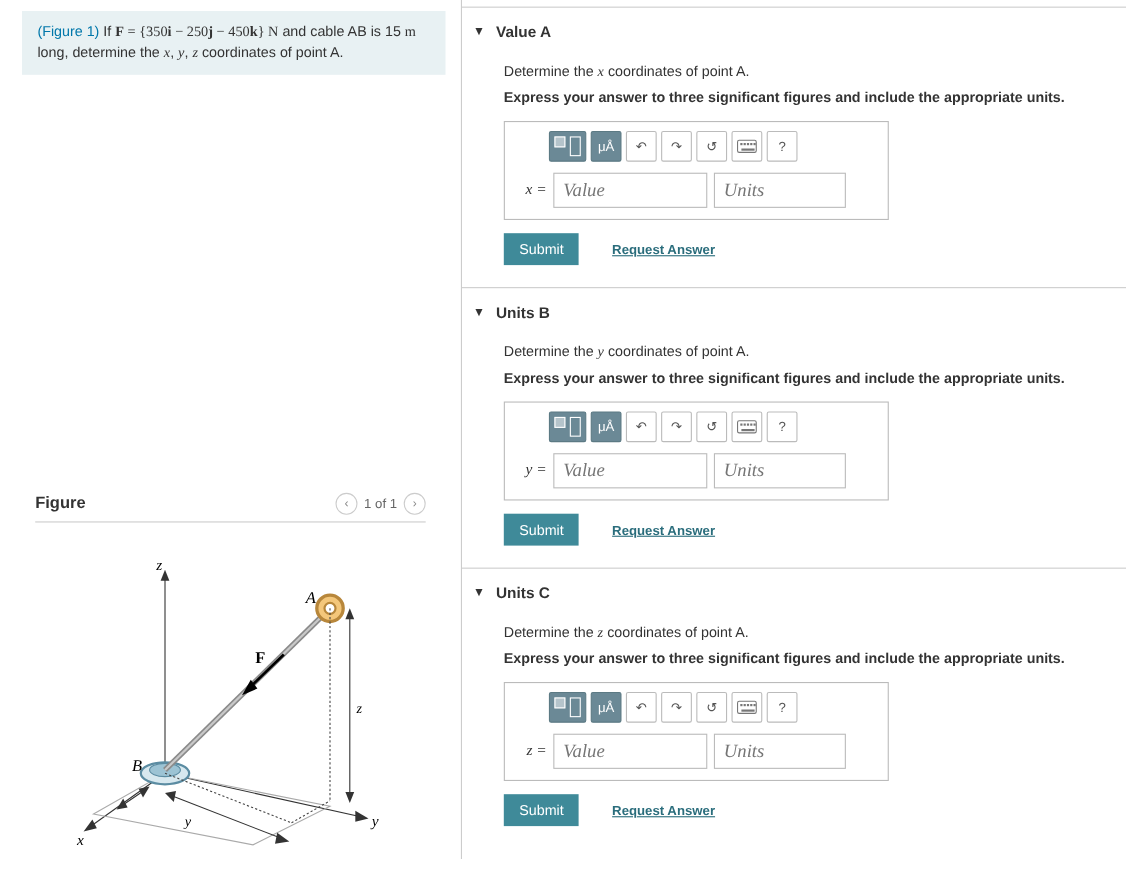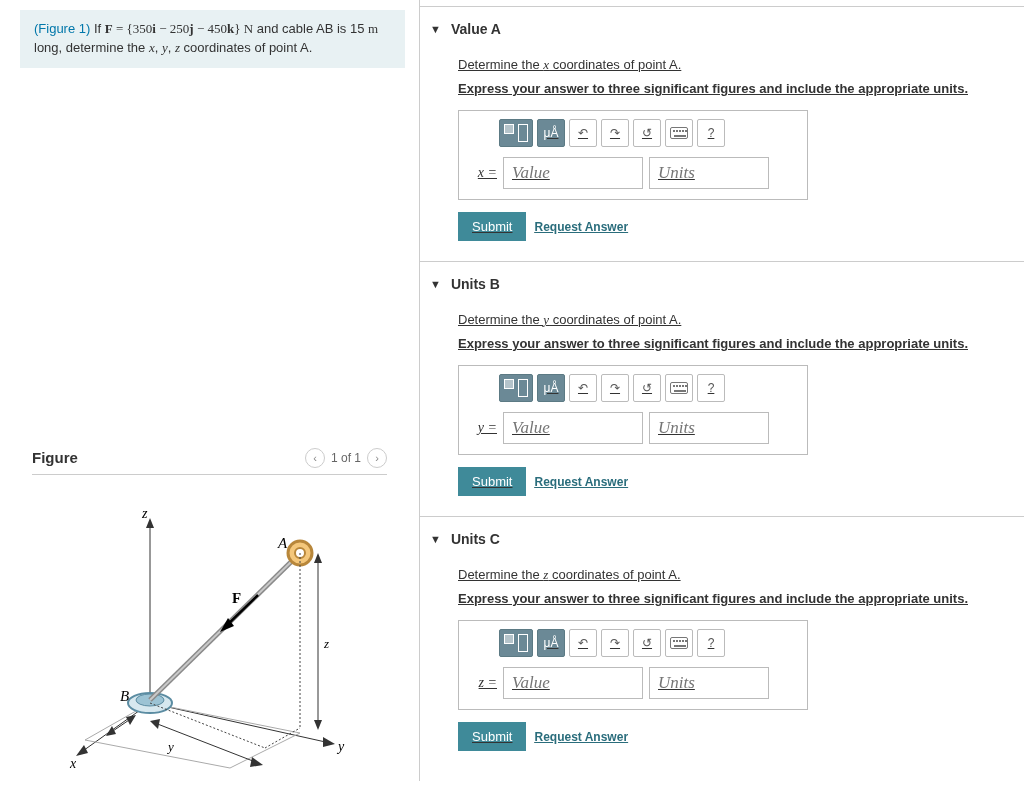--- a/index.html
+++ b/index.html
@@ -46,21 +46,21 @@
     background:#fff;
   }
   .figure-canvas { margin-top: 18px; display:flex; justify-content:center; }
 
   
   .part { border-top: 1px solid #ccc; padding: 10px 10px 20px 10px; }
   .part:first-child { border-top: 1px solid #ccc; margin-top: 6px;}
   .part-header { display: flex; align-items: center; gap: 10px; padding: 4px 0 14px 0; }
   .caret { font-size: 11px; color: #333; }
   .part-title { font-weight: bold; font-size: 14px; }
-  .part-body { padding-left: 28px; text-decoration: underline; }
+  .part-body { padding-left: 28px; }
   .prompt { margin: 6px 0 8px 0; }
   .instruct { font-weight: bold; margin-bottom: 14px; }
 
   .answer-frame {
     border: 1px solid #bbb;
     width: 350px;
     padding: 8px 10px 10px 10px;
   }
   .toolbar {
     display: flex; align-items: center; gap: 4px;
@@ -93,21 +93,21 @@
   .input-row { display: flex; align-items: center; gap: 6px; }
   .var-label { font-style: italic; font-size: 14px; width: 28px; text-align:right;}
   .val-input, .unit-input {
     height: 32px; border: 1px solid #bbb; font-size: 17px;
     font-style: italic; color: #888; padding: 0 8px;
     font-family: Georgia, 'Times New Roman', serif;
   }
   .val-input { width: 140px; }
   .unit-input { width: 120px; }
 
-  .submit-row { margin-top: 12px; display:flex; align-items:center; gap: 8px;}
+  .submit-row { margin-top: 12px; display:flex; align-items:center; gap: 30px;}
   .submit-btn {
     background: #3f8a99; color: #fff; border: none;
     padding: 7px 14px; font-size: 13px; cursor: pointer;
   }
   .request-link { color: #2a6d7c; font-weight: bold; font-size: 12px; text-decoration: underline; cursor:pointer;}
 
   .kbd-icon {
     display:inline-block; width:18px; height:12px; border:1px solid #777; border-radius:2px;
     background:
       linear-gradient(#777,#777) 2px 2px/2px 2px no-repeat,

